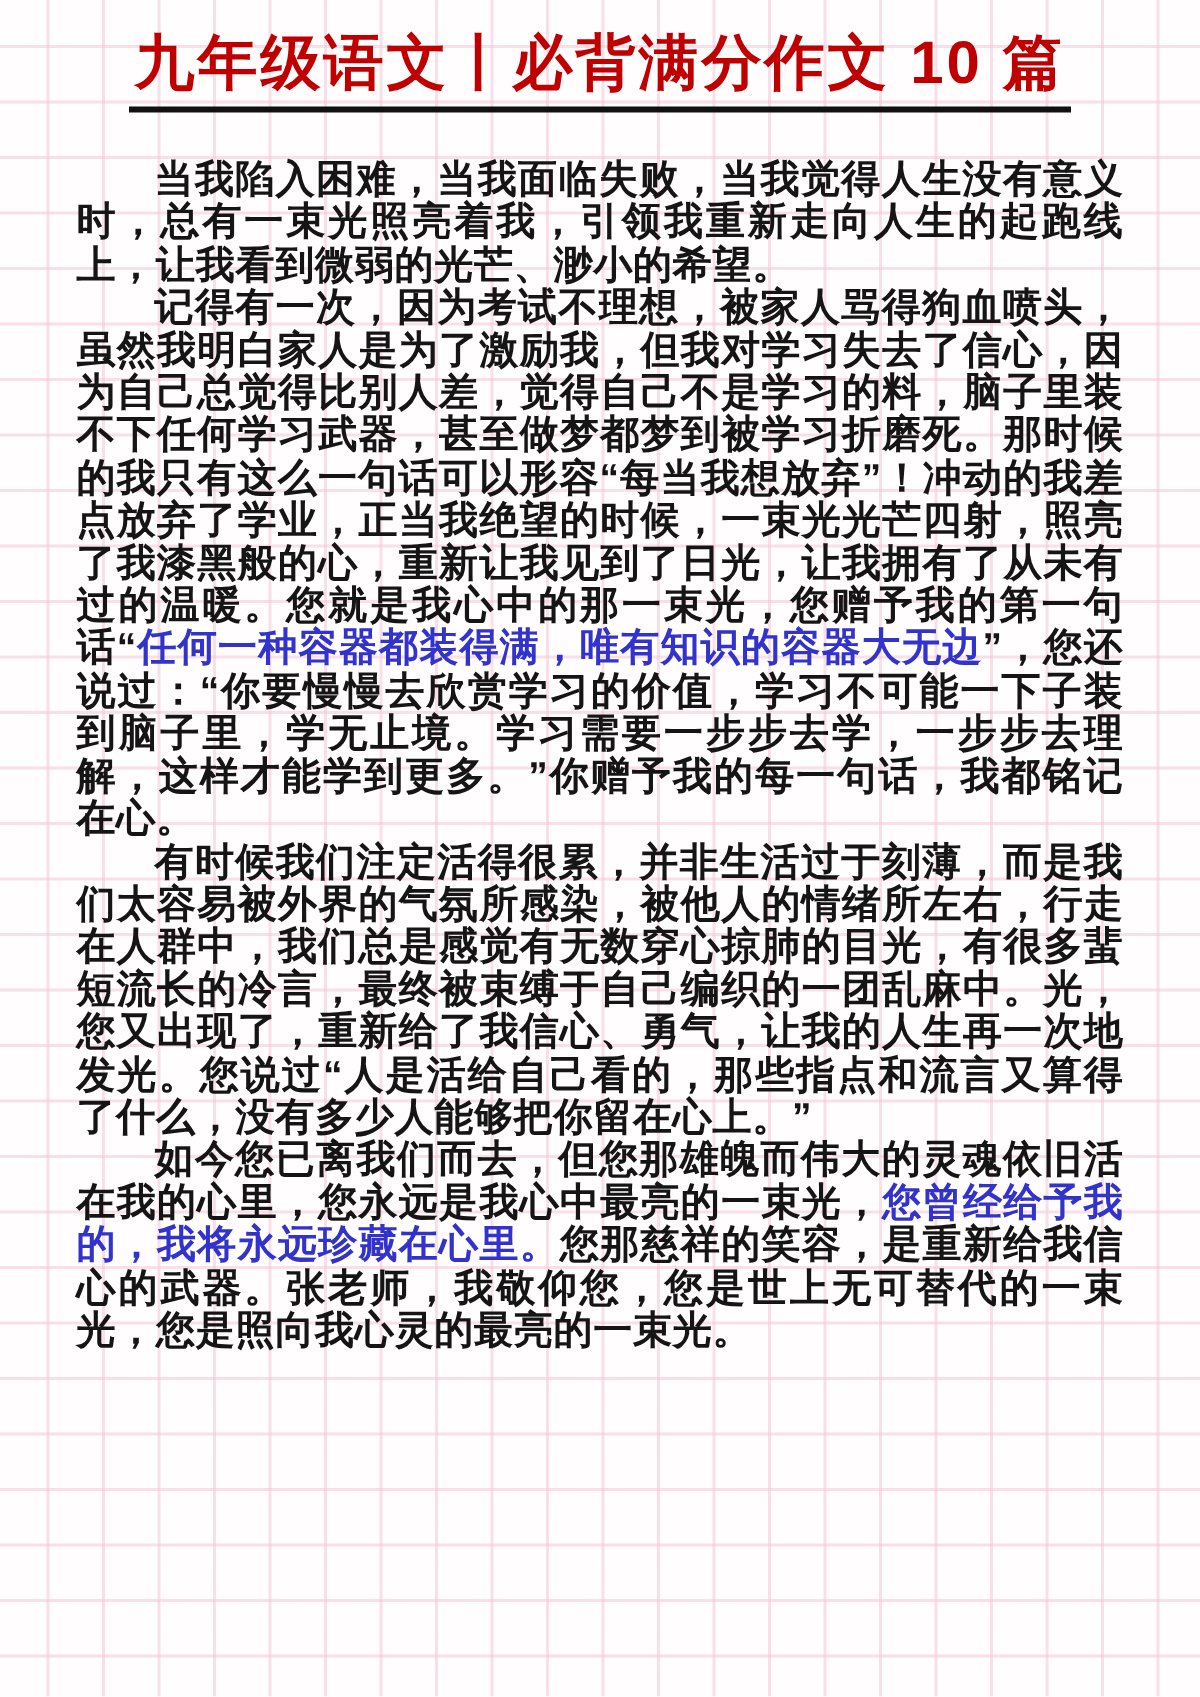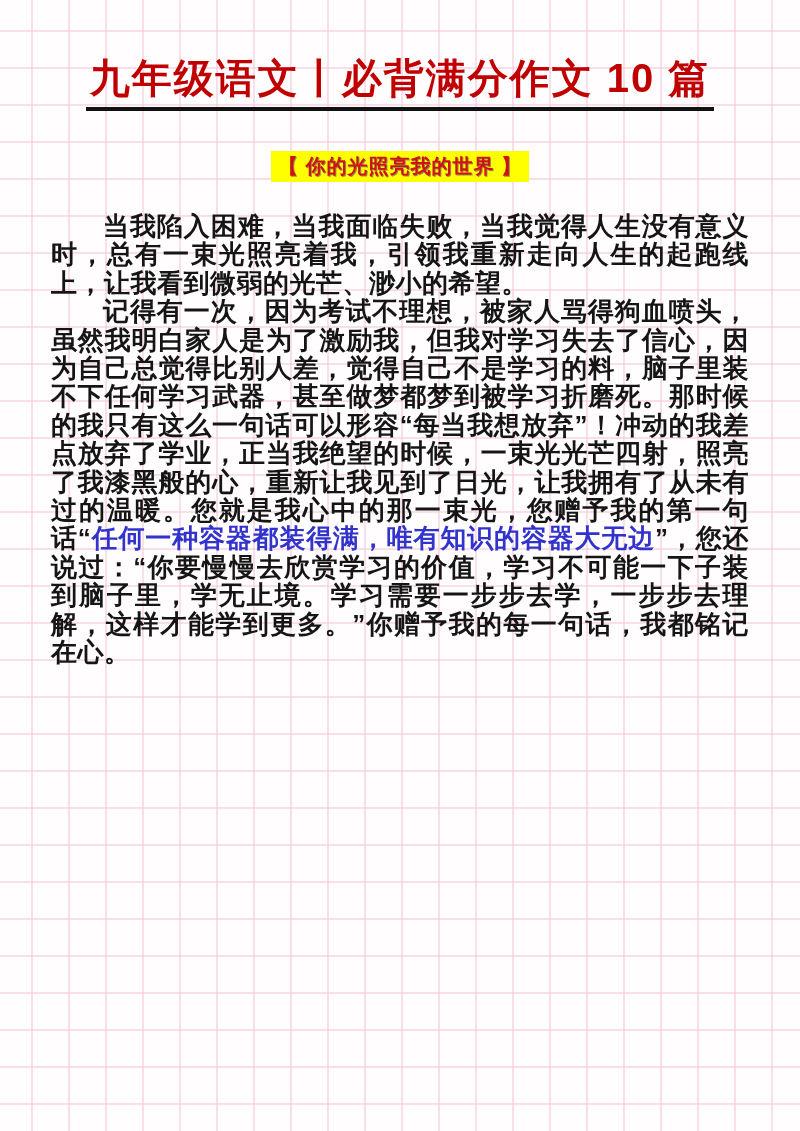--- a/index.html
+++ b/index.html
@@ -15,21 +15,21 @@
     overflow: hidden;
     background-color: #fffdfe;
     background-image:
       linear-gradient(to right, rgba(244,198,214,0.55) 2px, transparent 2px),
       linear-gradient(to bottom, rgba(244,198,214,0.55) 2px, transparent 2px);
     background-size: 37px 37px;
     background-position: -6px -7px;
   }
   .title-wrap {
     text-align: center;
-    padding-top: 56px;
+    padding-top: 20px;
   }
   .page-title {
     display: inline-block;
     font-size: 40px;
     font-weight: bold;
     color: #c00000;
     letter-spacing: 2px;
     line-height: 1.1;
     border-bottom: 4px solid #111111;
     padding: 0 4px 7px 4px;
@@ -68,28 +68,27 @@
 </style>
 </head>
 <body>
 
 <div class="page">
 
   <div class="title-wrap">
     <span class="page-title">九年级语文丨必背满分作文 10 篇</span>
   </div>
 
-  <div class="subtitle-wrap">
-    <span class="subtitle-badge">【 你的光照亮我的世界 】</span>
-  </div>
 
   <div class="essay">
 
     <p><span>当我陷入困难，当我面临失败，当我觉得人生没有意义时，总有一束光照亮着我，引领我重新走向人生的起跑线上，让我看到微弱的光芒、渺小的希望。</span></p>
 
     <p><span>记得有一次，因为考试不理想，被家人骂得狗血喷头，虽然我明白家人是为了激励我，但我对学习失去了信心，因为自己总觉得比别人差，觉得自己不是学习的料，脑子里装不下任何学习武器，甚至做梦都梦到被学习折磨死。那时候的我只有这么一句话可以形容“每当我想放弃”！冲动的我差点放弃了学业，正当我绝望的时候，一束光光芒四射，照亮了我漆黑般的心，重新让我见到了日光，让我拥有了从未有过的温暖。您就是我心中的那一束光，您赠予我的第一句话“</span><span class="seg-blue">任何一种容器都装得满，唯有知识的容器大无边</span><span>”，您还说过：“你要慢慢去欣赏学习的价值，学习不可能一下子装到脑子里，学无止境。学习需要一步步去学，一步步去理解，这样才能学到更多。”你赠予我的每一句话，我都铭记在心。</span></p>
 
 
+    <p><span>有时候我们注定活得很累，并非生活过于刻薄，而是我们太容易被外界的气氛所感染，被他人的情绪所左右，行走在人群中，我们总是感觉有无数穿心掠肺的目光，有很多蜚短流长的冷言，最终被束缚于自己编织的一团乱麻中。光，您又出现了，重新给了我信心、勇气，让我的人生再一次地发光。您说过“人是活给自己看的，那些指点和流言又算得了什么，没有多少人能够把你留在心上。”</span></p>
 
+    <p><span>如今您已离我们而去，但您那雄魄而伟大的灵魂依旧活在我的心里，您永远是我心中最亮的一束光，</span><span class="seg-blue">您曾经给予我的，我将永远珍藏在心里。</span><span>您那慈祥的笑容，是重新给我信心的武器。张老师，我敬仰您，您是世上无可替代的一束光，您是照向我心灵的最亮的一束光。</span></p>
 
   </div>
 
 </div>
 
 </body></html>

